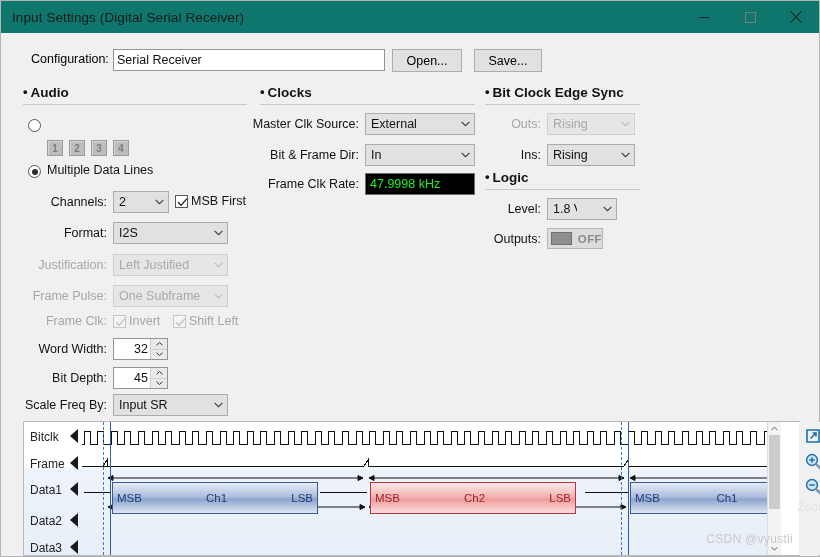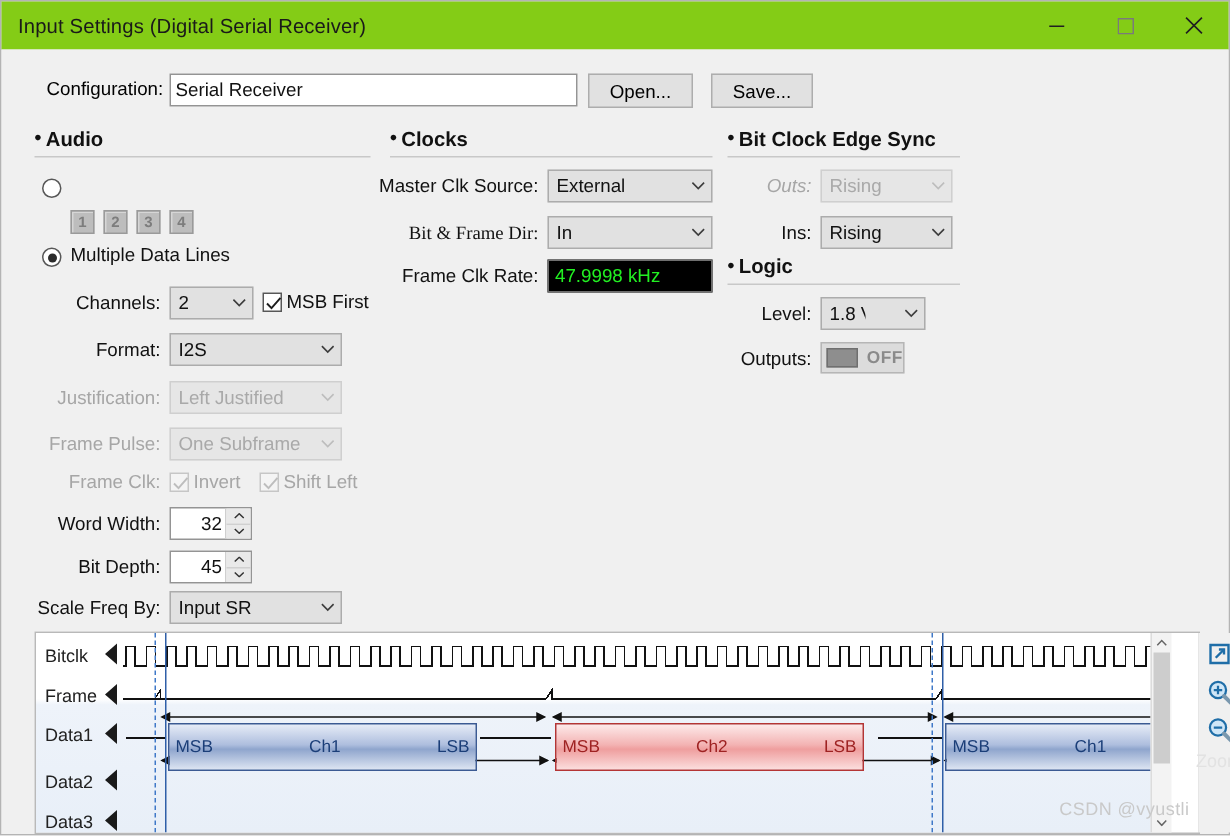--- a/index.html
+++ b/index.html
@@ -6,21 +6,21 @@
   body{
     width:820px;height:557px;overflow:hidden;
     font-family:"Liberation Sans", sans-serif;
     font-size:12.5px;color:#000;background:#f0f0f0;
     -webkit-font-smoothing:antialiased;
   }
   .window{position:relative;width:820px;height:557px;background:#f0f0f0;
     border:1px solid #b4b4b4;box-sizing:border-box;}
 
   
-  .titlebar{height:32px;background:#84cc16;display:flex;align-items:center;
+  .titlebar{height:32px;background:#0f766e;display:flex;align-items:center;
     position:relative;}
   .title-text{padding-left:11px;font-size:13.5px;color:#1a1a1a;letter-spacing:.1px;}
   .winbtns{position:absolute;right:0;top:0;height:32px;display:flex;}
   .winbtn{width:46px;height:32px;display:flex;align-items:center;justify-content:center;
     cursor:default;}
   .winbtn svg{display:block;}
 
   
   .content{position:absolute;left:0;top:32px;right:0;bottom:0;background:#f0f0f0;}
 
@@ -297,41 +297,41 @@
     <div class="lbl" style="left:248px;top:84px;width:110px;">Master Clk Source:</div>
     <div class="combo" style="left:364px;top:80px;width:110px;">
       <div class="val">External</div>
       <div class="chev">
         <svg width="9" height="6" viewBox="0 0 9 6">
             <path d="M0.6 0.8 L4.5 4.7 L8.4 0.8" fill="none" stroke="#3c3c3c" stroke-width="1.1"></path>
           </svg>
       </div>
     </div>
 
-    <div class="lbl" style="left:248px;top:115px;width:110px;font-family:Liberation Serif, serif;">Bit &amp; Frame Dir:</div>
+    <div class="lbl" style="left:248px;top:115px;width:110px;">Bit &amp; Frame Dir:</div>
     <div class="combo" style="left:364px;top:111px;width:110px;">
       <div class="val">In</div>
       <div class="chev">
         <svg width="9" height="6" viewBox="0 0 9 6">
             <path d="M0.6 0.8 L4.5 4.7 L8.4 0.8" fill="none" stroke="#3c3c3c" stroke-width="1.1"></path>
           </svg>
       </div>
     </div>
 
     <div class="lbl" style="left:248px;top:144px;width:110px;">Frame Clk Rate:</div>
     <div class="readout" style="left:364px;top:140px;width:110px;">47.9998 kHz</div>
 
     <div class="grp" style="left:484px;top:52px;width:155px;">
       <div class="grp-title">
         <span class="dot">•</span><span>Bit Clock Edge Sync</span>
       </div>
       <div class="grp-rule"></div>
     </div>
 
-    <div class="lbl dis" style="left:455px;top:84px;width:85px;font-style:italic;">Outs:</div>
+    <div class="lbl dis" style="left:455px;top:84px;width:85px;">Outs:</div>
     <div class="combo dis" style="left:546px;top:80px;width:88px;">
       <div class="val">Rising</div>
       <div class="chev">
         <svg width="9" height="6" viewBox="0 0 9 6">
             <path d="M0.6 0.8 L4.5 4.7 L8.4 0.8" fill="none" stroke="#bdbdbd" stroke-width="1.1"></path>
           </svg>
       </div>
     </div>
 
     <div class="lbl" style="left:455px;top:115px;width:85px;">Ins:</div>

